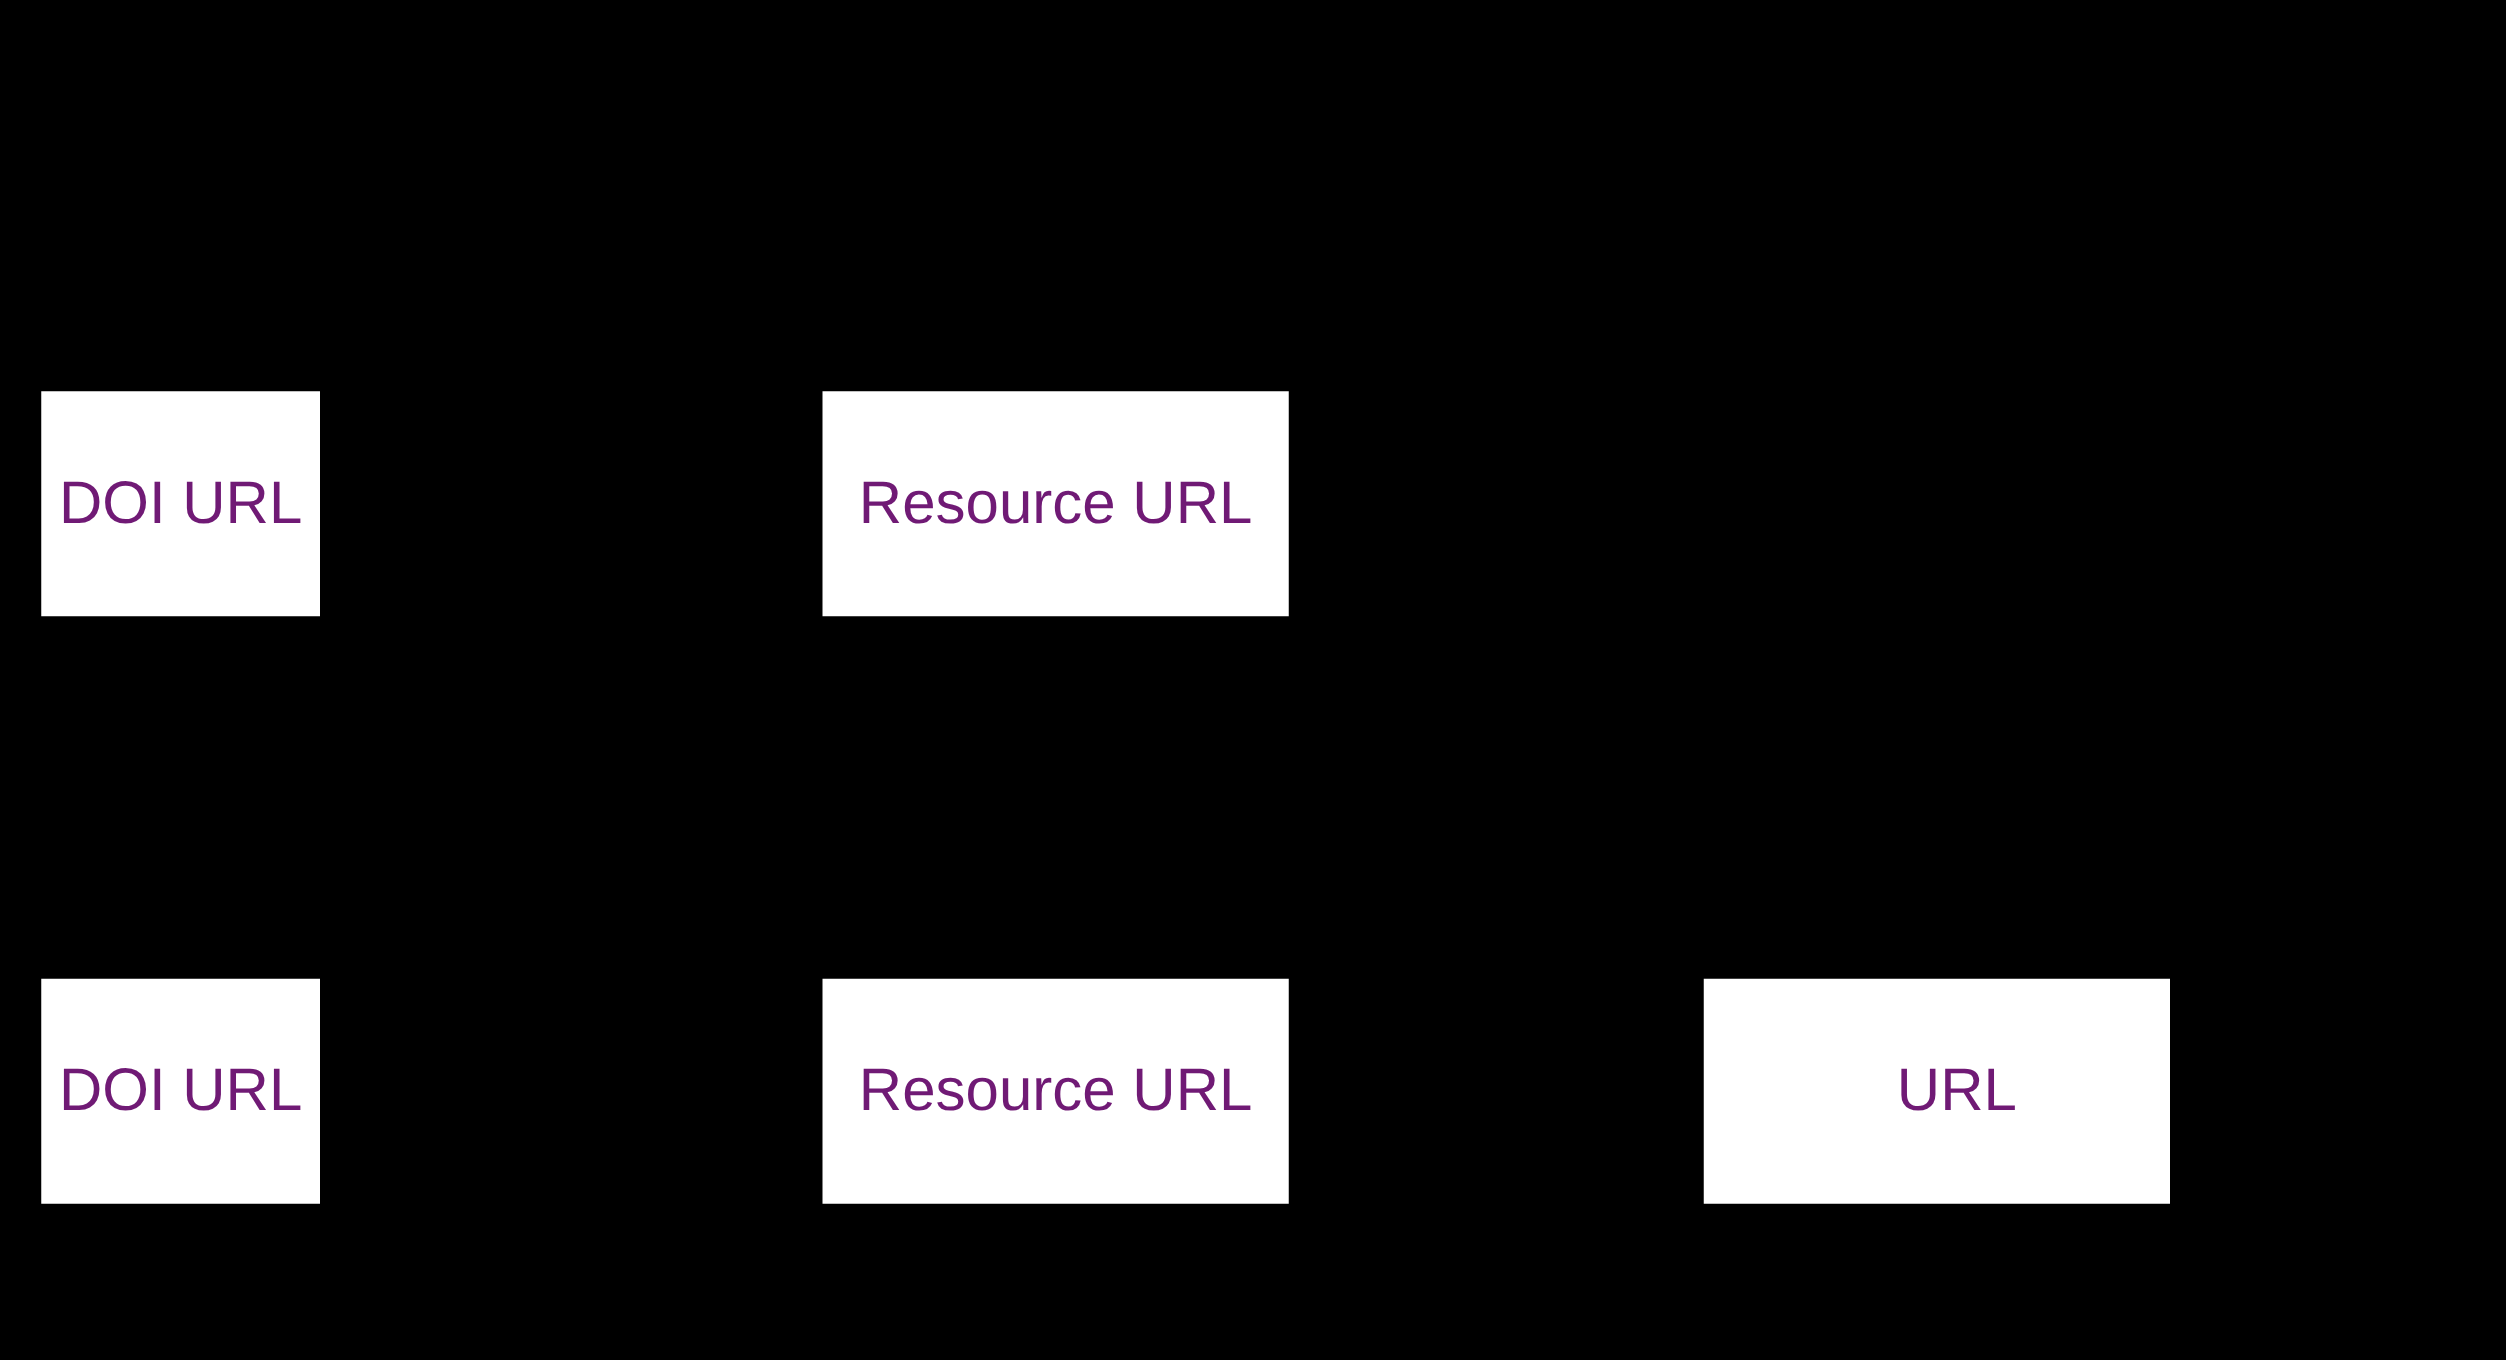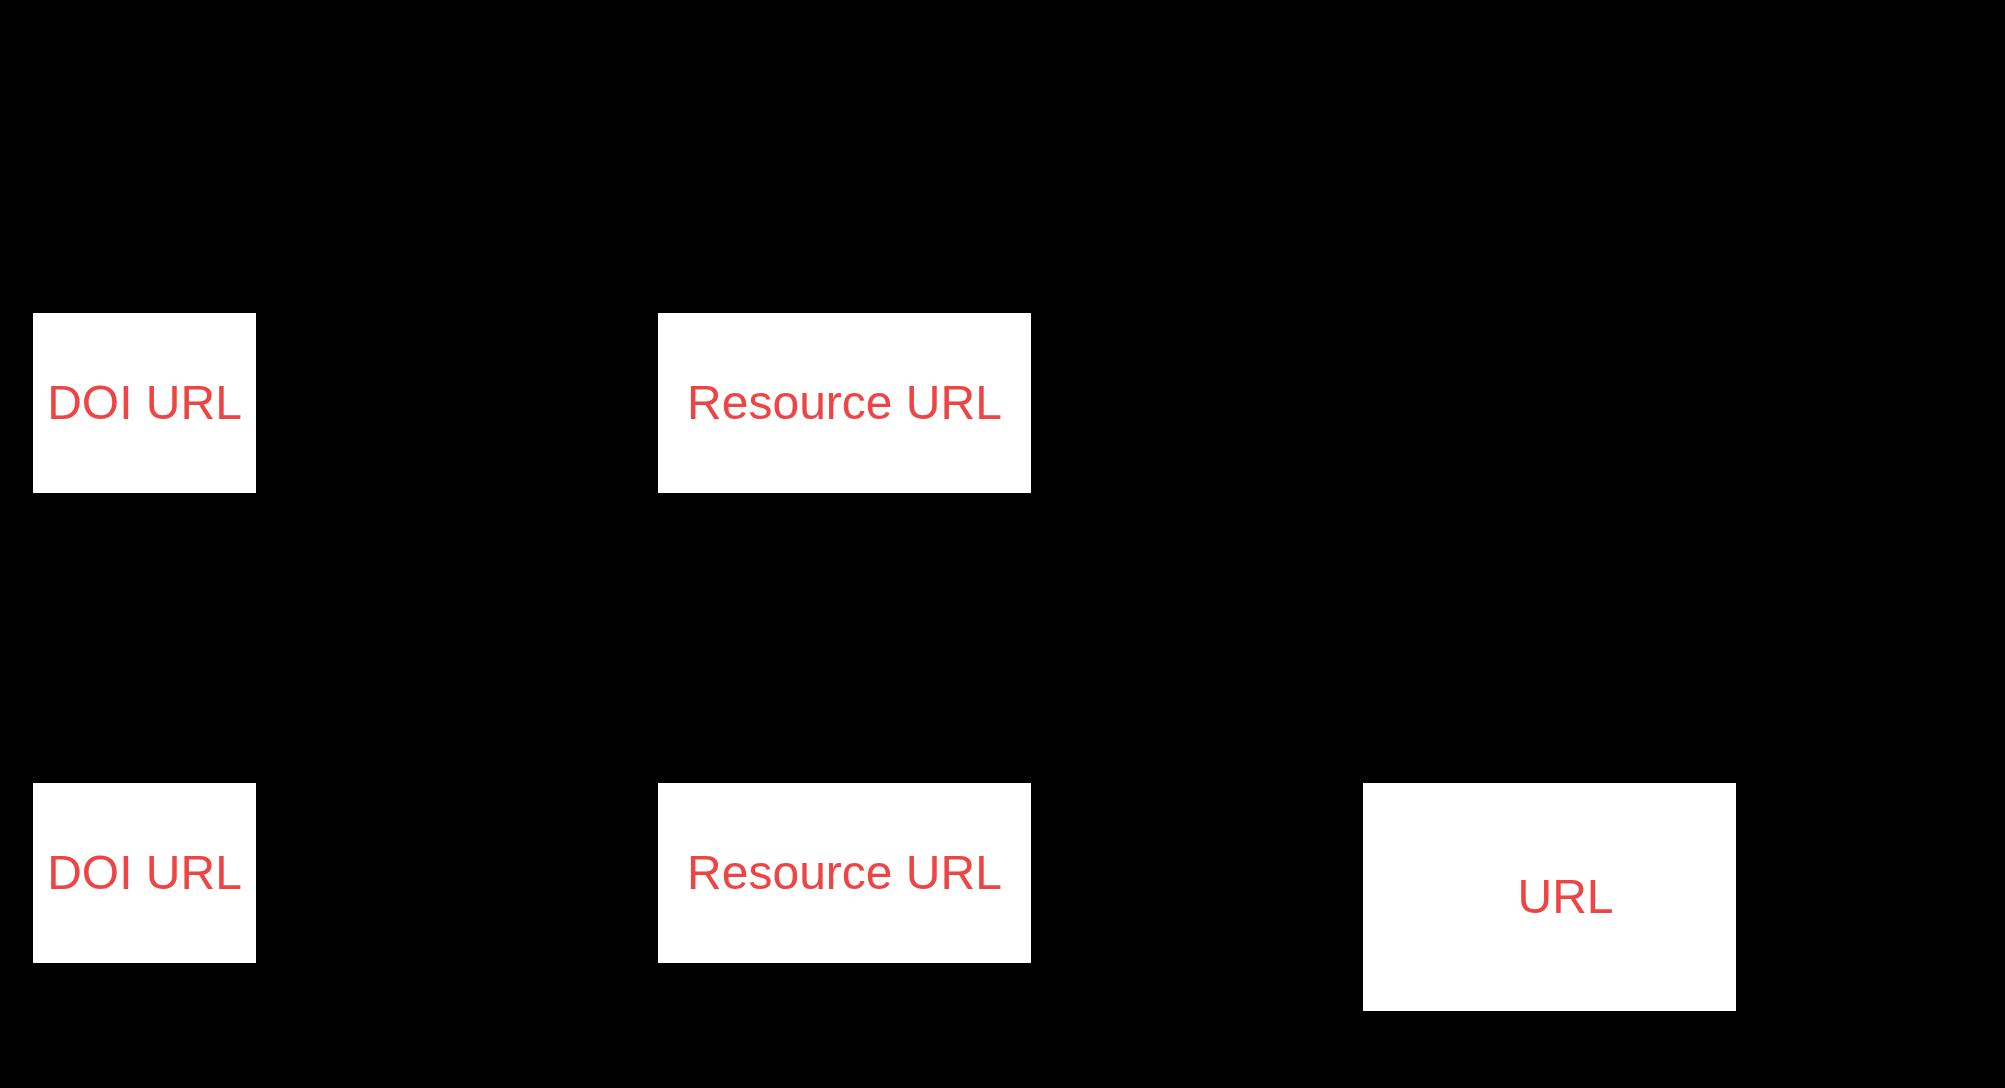--- a/index.html
+++ b/index.html
@@ -13,39 +13,39 @@
     width: 2005px;
     height: 1088px;
     background: #000000;
     overflow: hidden;
     font-family: "Liberation Sans", sans-serif;
   }
   .node {
     position: absolute;
     box-sizing: border-box;
     background: #ffffff;
-    color: #ef4444;
+    color: #701a75;
     display: flex;
     align-items: center;
     justify-content: center;
     text-align: center;
     font-size: 48px;
     line-height: 1.1;
     font-weight: 400;
     letter-spacing: 0px;
     white-space: nowrap;
     border: 0;
   }
   
   #node-doi-url-top    { left: 33px;   top: 313px; width: 223px; height: 180px; }
   #node-resource-url-top { left: 658px; top: 313px; width: 373px; height: 180px; }
   
   #node-doi-url-bottom    { left: 33px;   top: 783px; width: 223px; height: 180px; }
   #node-resource-url-bottom { left: 658px; top: 783px; width: 373px; height: 180px; }
-  #node-url-bottom     { left: 1363px; top: 783px; width: 373px; height: 228px; padding-left: 32px; }
+  #node-url-bottom     { left: 1363px; top: 783px; width: 373px; height: 180px; padding-left: 32px; }
 
   
   #connectors {
     position: absolute;
     left: 0; top: 0;
     width: 2005px;
     height: 1088px;
     pointer-events: none;
   }
 </style>

